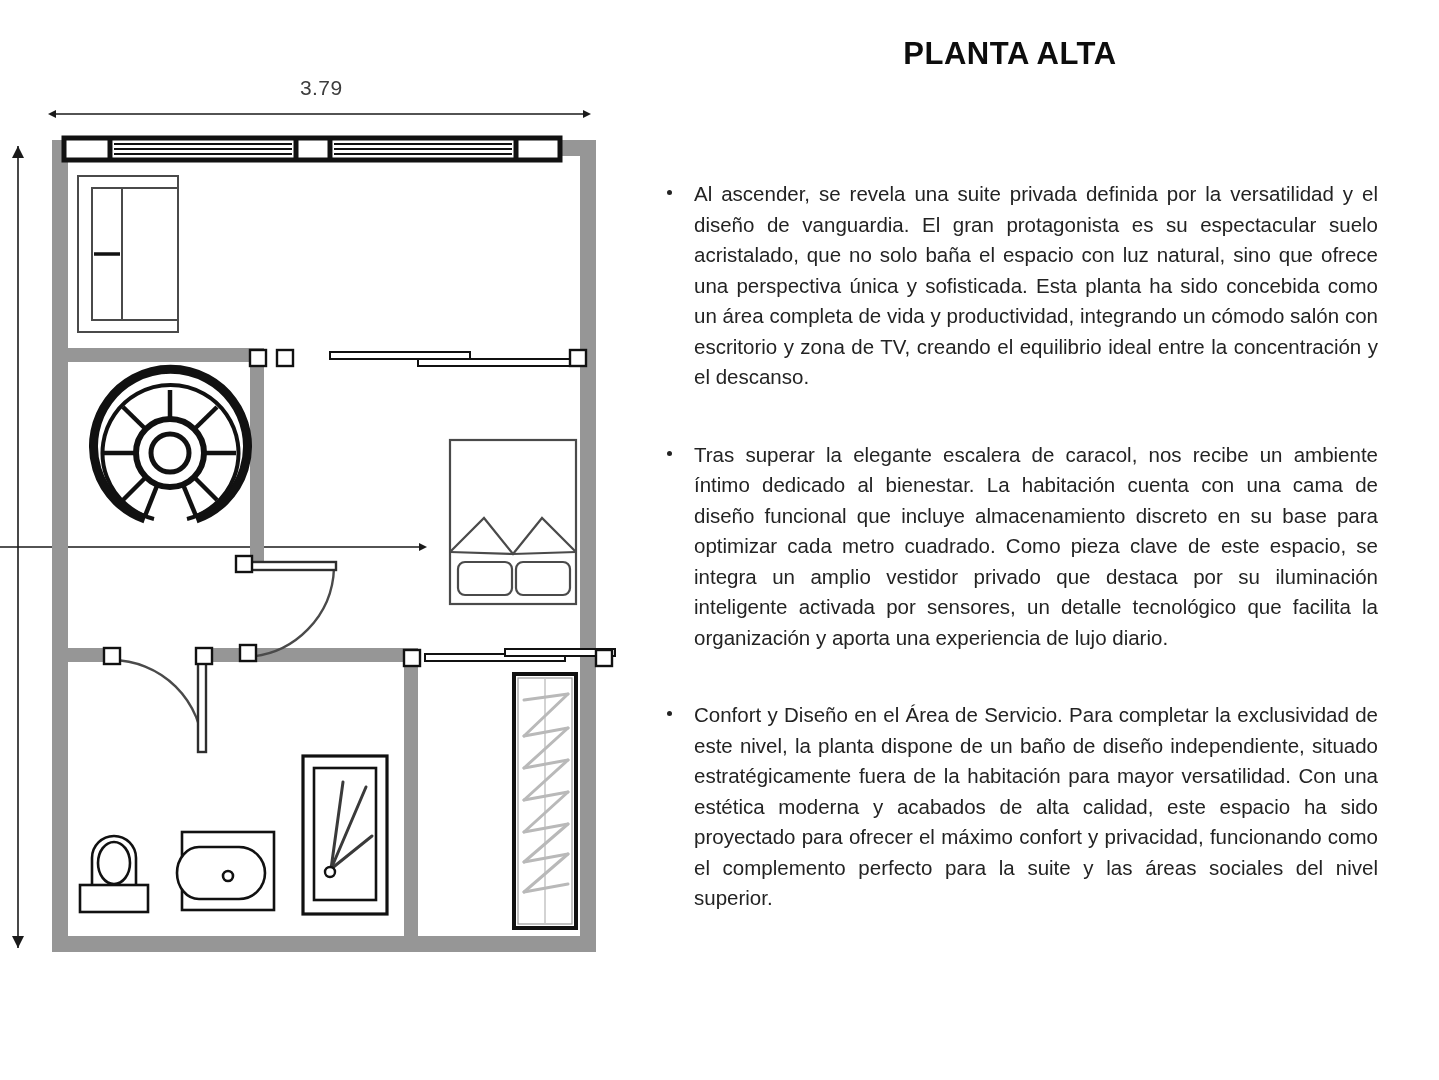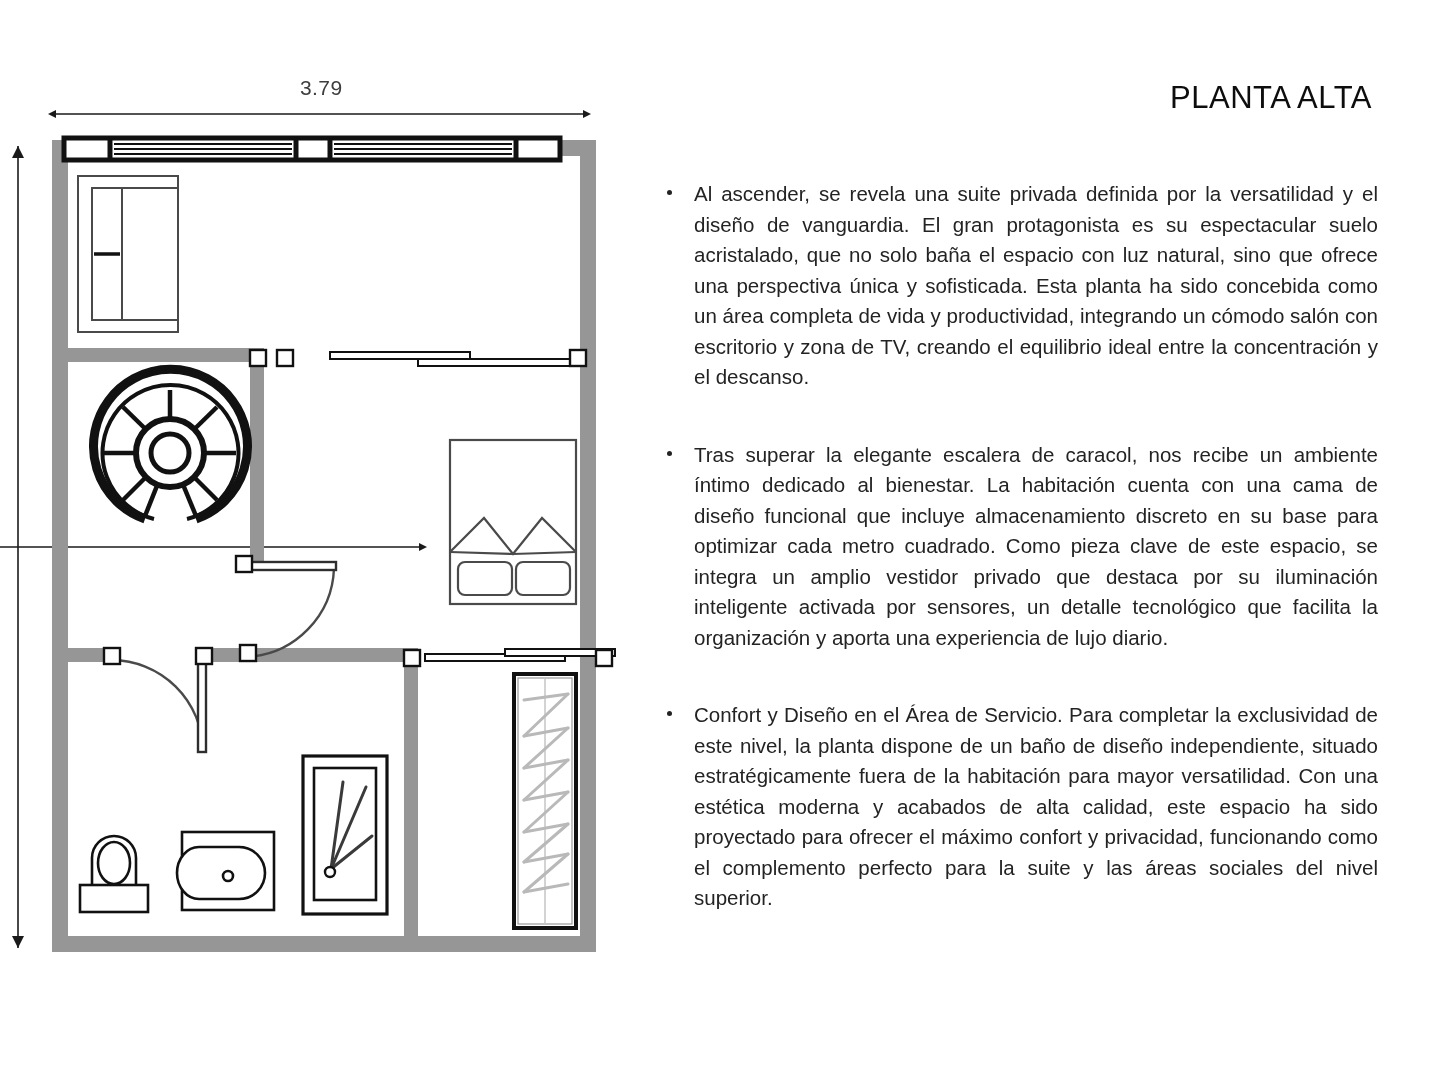--- a/index.html
+++ b/index.html
@@ -58,27 +58,26 @@
     left: 648px;
     top: 0;
     width: 760px;
     height: 1080px;
   }
   #page-title {
     position: absolute;
     left: 0;
     top: 36px;
     width: 724px;
-    text-align: right;
+    text-align: center;
     font-family: "Liberation Sans", sans-serif;
-    font-weight: normal;
+    font-weight: bold;
     font-size: 31px;
     letter-spacing: 0.5px;
     color: #0d0d0d;
-    margin-top: 44px;
   }
   #bullet-list {
     position: absolute;
     left: 6px;
     top: 132px;
     width: 724px;
     list-style: none;
     margin: 0;
     padding: 0;
   }

